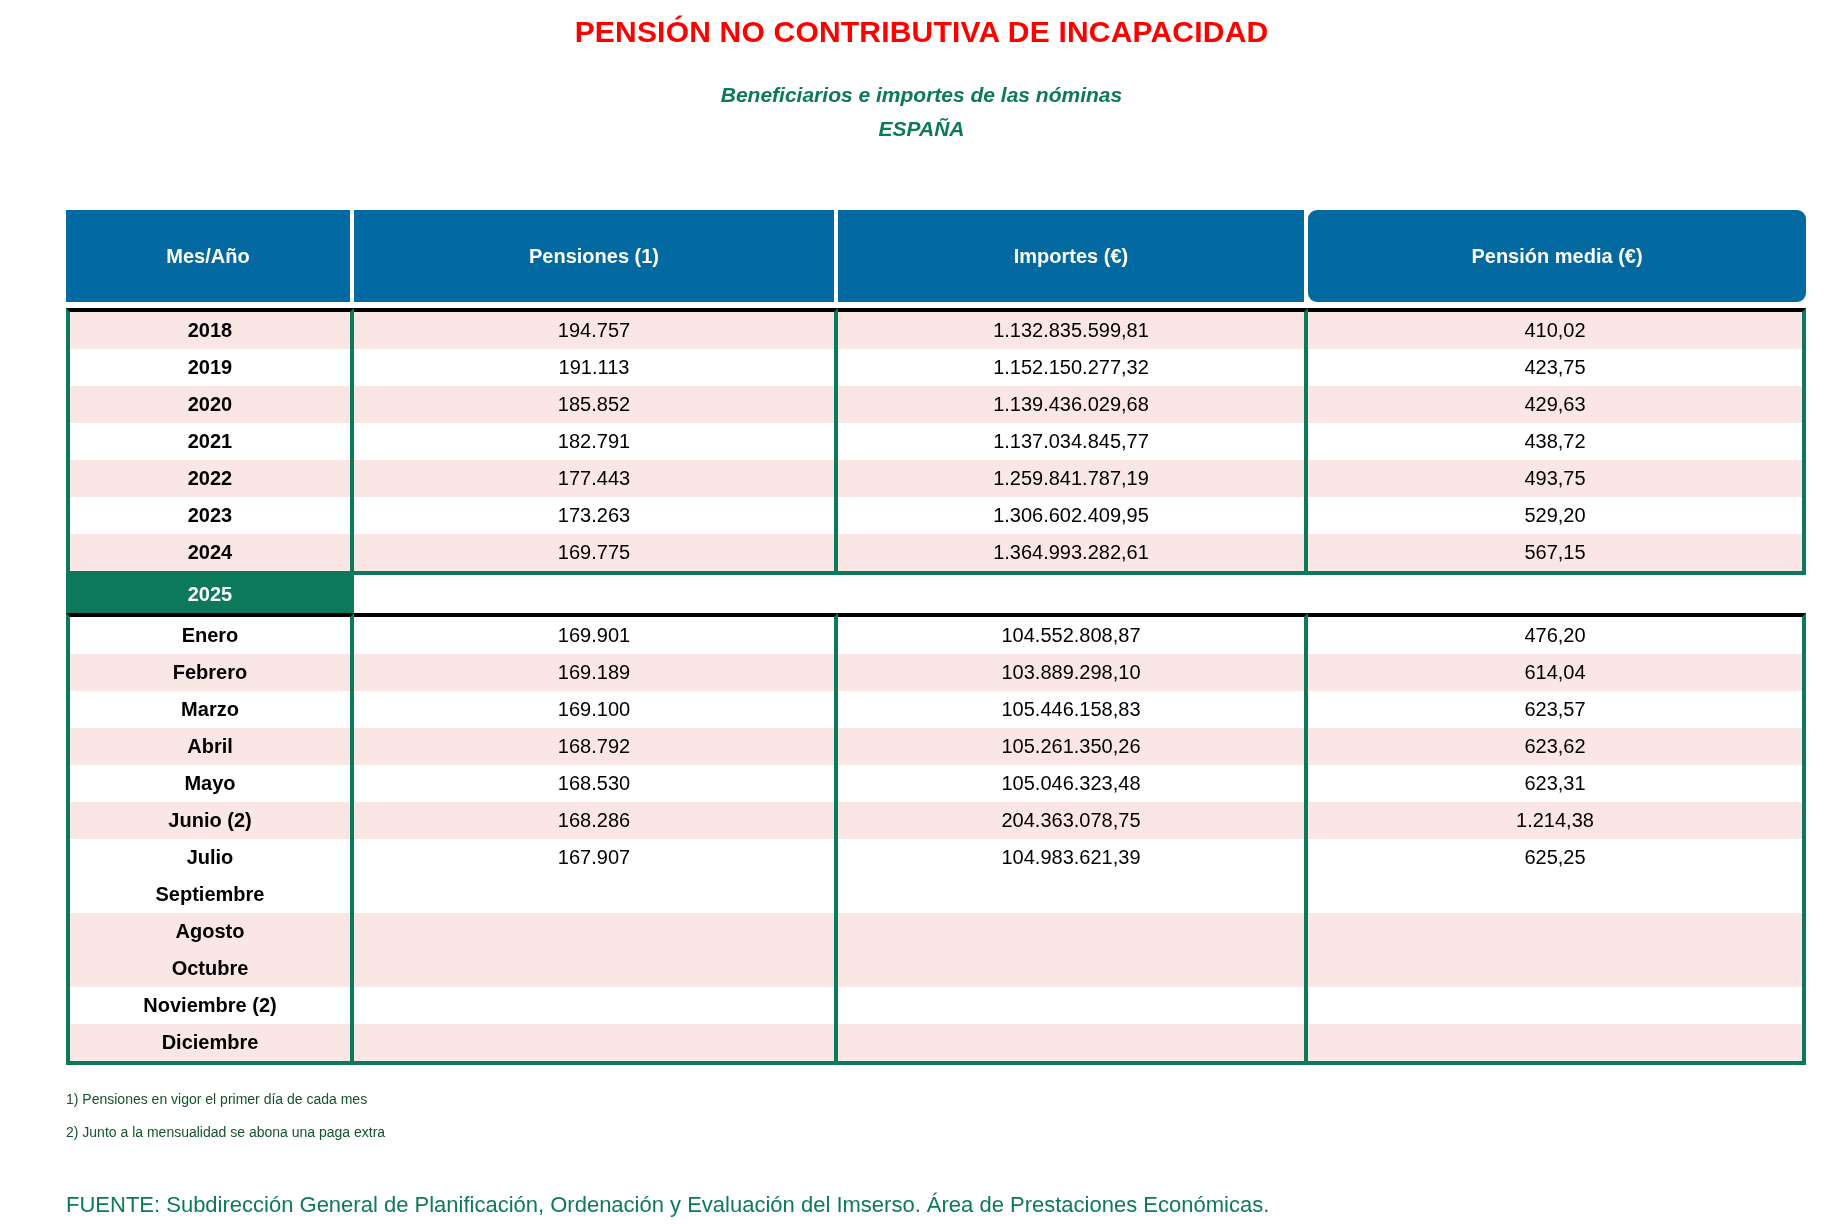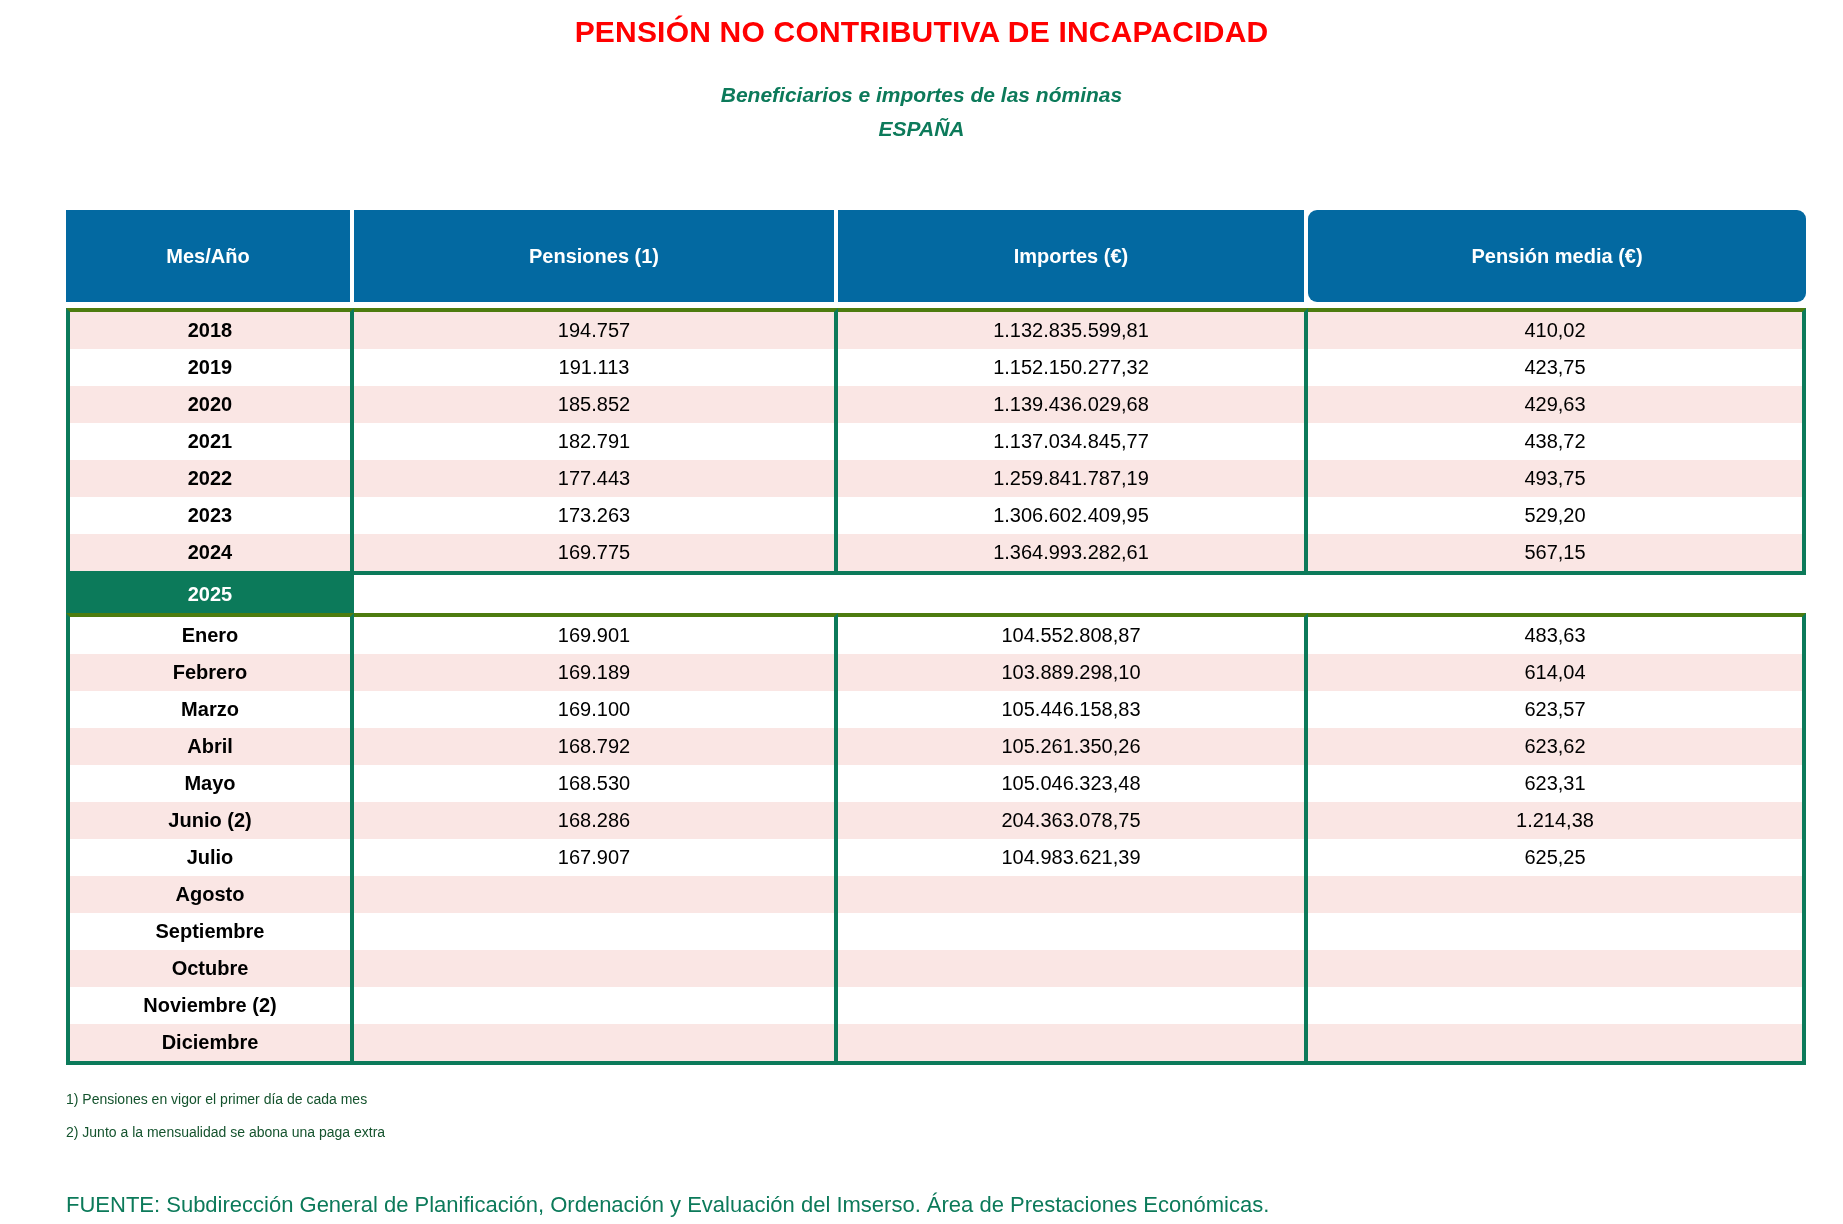--- a/index.html
+++ b/index.html
@@ -109,21 +109,21 @@
     font-weight: bold;
     font-size: 20px;
     height: 38px;
   }
   tr.year-band td.year-blank {
     background: #ffffff;
     height: 38px;
   }
 
   
-  .fr-top    { border-top: 4px solid #4d7c0f; }
+  .fr-top    { border-top: 4px solid #000000; }
   .fr-bottom { border-bottom: 4px solid #0C7A5A; }
   .fr-left   { border-left: 4px solid #0C7A5A; }
   .fr-right  { border-right: 4px solid #0C7A5A; text-align: center; }
 
   
   .notes {
     position: absolute;
     left: 66px;
     top: 1092px;
     width: 1700px;
@@ -216,21 +216,21 @@
           <td class="fr-right fr-bottom">567,15</td>
         </tr>
         <tr class="year-band">
           <td class="year-label">2025</td>
           <td class="year-blank" colspan="3"></td>
         </tr>
         <tr class="monthly-row">
           <td class="month-cell sep-r fr-left fr-top">Enero</td>
           <td class="sep-r fr-top">169.901</td>
           <td class="sep-r fr-top">104.552.808,87</td>
-          <td class="fr-right fr-top">483,63</td>
+          <td class="fr-right fr-top">476,20</td>
         </tr>
         <tr class="monthly-row zebra">
           <td class="month-cell sep-r fr-left">Febrero</td>
           <td class="sep-r">169.189</td>
           <td class="sep-r">103.889.298,10</td>
           <td class="fr-right">614,04</td>
         </tr>
         <tr class="monthly-row">
           <td class="month-cell sep-r fr-left">Marzo</td>
           <td class="sep-r">169.100</td>
@@ -254,28 +254,28 @@
           <td class="sep-r">168.286</td>
           <td class="sep-r">204.363.078,75</td>
           <td class="fr-right">1.214,38</td>
         </tr>
         <tr class="monthly-row">
           <td class="month-cell sep-r fr-left">Julio</td>
           <td class="sep-r">167.907</td>
           <td class="sep-r">104.983.621,39</td>
           <td class="fr-right">625,25</td>
         </tr>
+        <tr class="monthly-row">
+          <td class="month-cell sep-r fr-left">Septiembre</td>
+          <td class="sep-r"></td>
+          <td class="sep-r"></td>
+          <td class="fr-right"></td>
+        </tr>
         <tr class="monthly-row zebra">
           <td class="month-cell sep-r fr-left">Agosto</td>
-          <td class="sep-r"></td>
-          <td class="sep-r"></td>
-          <td class="fr-right"></td>
-        </tr>
-        <tr class="monthly-row">
-          <td class="month-cell sep-r fr-left">Septiembre</td>
           <td class="sep-r"></td>
           <td class="sep-r"></td>
           <td class="fr-right"></td>
         </tr>
         <tr class="monthly-row zebra">
           <td class="month-cell sep-r fr-left">Octubre</td>
           <td class="sep-r"></td>
           <td class="sep-r"></td>
           <td class="fr-right"></td>
         </tr>

